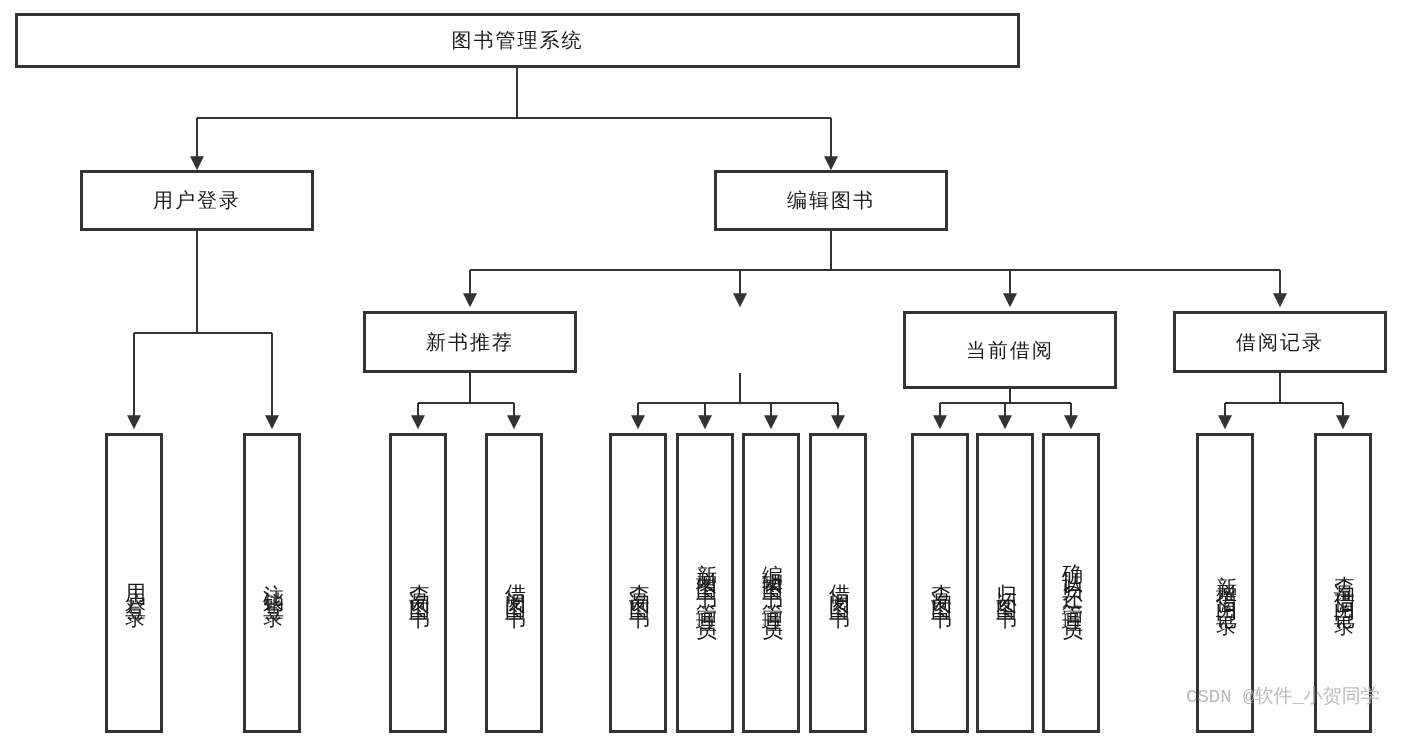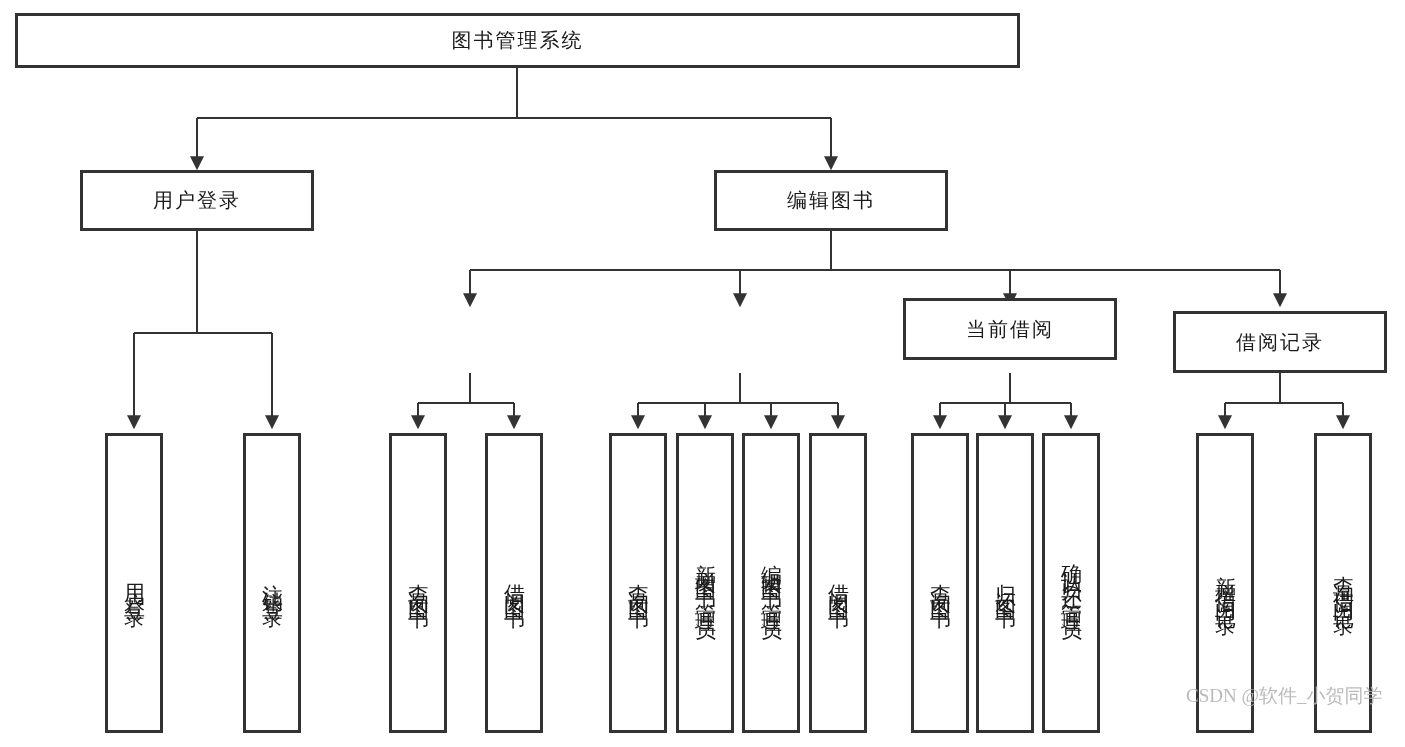--- a/index.html
+++ b/index.html
@@ -5,21 +5,21 @@
   html, body {
     margin: 0;
     padding: 0;
     background: #ffffff;
   }
   .canvas {
     position: relative;
     width: 1405px;
     height: 747px;
     background: #ffffff;
-    font-family: Liberation Serif, serif;
+    font-family: Liberation Mono, monospace;
     overflow: hidden;
   }
   .connectors {
     position: absolute;
     left: 0;
     top: 0;
     width: 1405px;
     height: 747px;
     pointer-events: none;
   }
@@ -112,21 +112,24 @@
     <span>图书管理系统</span>
   </div>
 
   <div class="node hbox" style="left:80px;top:170px;width:234px;height:61px">
     <span>用户登录</span>
   </div>
   <div class="node hbox" style="left:714px;top:170px;width:234px;height:61px">
     <span>编辑图书</span>
   </div>
 
-  <div class="node hbox" style="left:903px;top:298px;width:214px;height:62px">
+  <div class="node hbox" style="left:363px;top:311px;width:214px;height:62px">
+    <span>新书推荐</span>
+  </div>
+  <div class="node hbox" style="left:903px;top:311px;width:214px;height:78px">
     <span>当前借阅</span>
   </div>
   <div class="node hbox" style="left:1173px;top:311px;width:214px;height:62px">
     <span>借阅记录</span>
   </div>
 
   <div class="node vbox" style="left:105px;top:433px">
     <span>用户登录</span>
   </div>
   <div class="node vbox" style="left:243px;top:433px">

